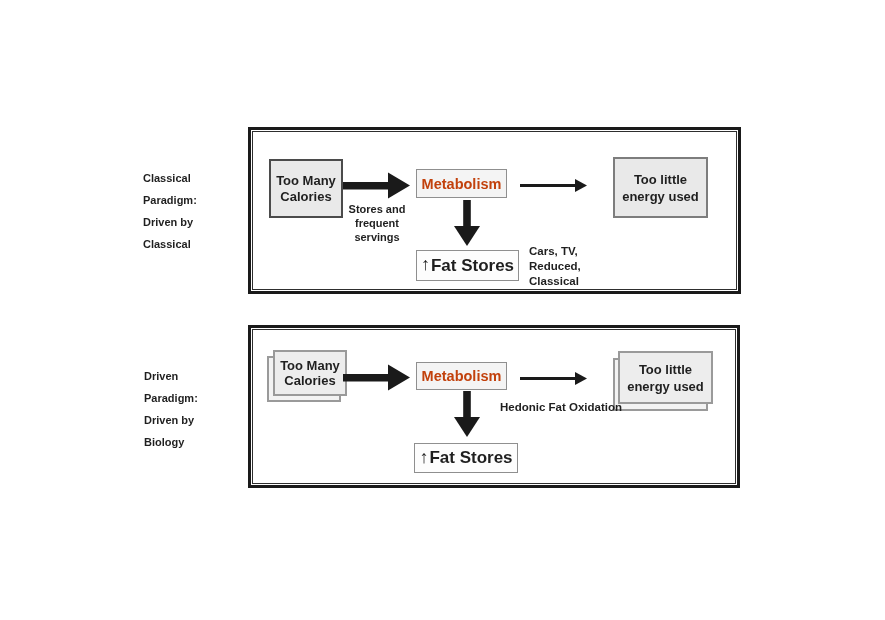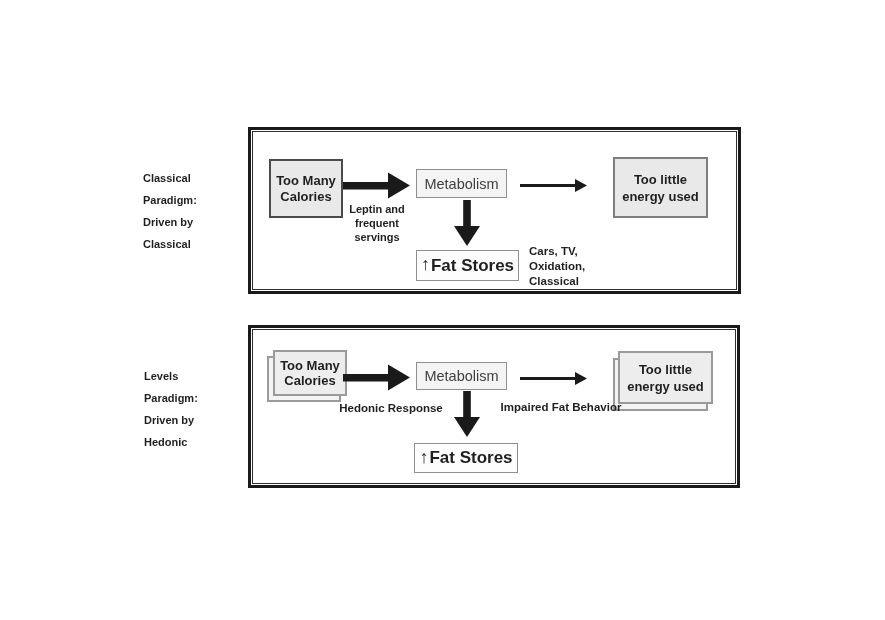--- a/index.html
+++ b/index.html
@@ -12,21 +12,21 @@
   .panel-inner{width:100%;height:100%;border:1px solid #2e2e2e;box-sizing:border-box;background:#ffffff;}
   .node{
     position:absolute;box-sizing:border-box;display:flex;flex-direction:column;
     align-items:center;justify-content:center;text-align:center;font-weight:bold;background:#e9e9e9;
   }
   .node.gray-border{border:2px solid #7d7d7d;}
   .node.dark-border{border:2px solid #4b4b4b;}
   .node.thin-border{border:1px solid #8f8f8f;}
   .node.stack-border{border:2px solid #9a9a9a;}
   .node.small{font-size:13px;line-height:16px;}
-  .node.plain{font-weight:normal;font-size:14.5px;background:#f4f4f4;color:#404040;justify-content:center;}
+  .node.plain{font-weight:bold;font-size:14.5px;background:#f4f4f4;color:#c2410c;justify-content:center;}
   .node.fatstores{font-size:17px;background:#fdfdfd;flex-direction:row;align-items:center;}
   .node.fatstores .up{font-size:18px;font-weight:bold;margin-right:1px;position:relative;top:-1px;}
   .shadow-box{position:absolute;box-sizing:border-box;border:2px solid #9a9a9a;background:#f3f3f3;}
   .note{position:absolute;font-weight:bold;}
   .note.c{text-align:center;}
   .note.l{text-align:left;}
   .note-sm{font-size:11px;line-height:14px;}
   .note-md{font-size:11.5px;line-height:15px;}
   .note-lg{font-size:11.5px;line-height:17px;}
   svg.arrow{position:absolute;display:block;}
@@ -75,36 +75,36 @@
     <rect x="0" y="6" width="57" height="3" fill="#1a1a1a"></rect>
     <polygon points="55,1 67,7.5 55,14" fill="#1a1a1a"></polygon>
   </svg>
 
   <svg class="arrow" style="left:452px;top:200px;" width="30" height="47" viewBox="0 0 30 47">
     <rect x="11.2" y="0" width="7.6" height="28" fill="#1a1a1a"></rect>
     <polygon points="2,26 15,46 28,26" fill="#1a1a1a"></polygon>
   </svg>
 
   <div class="note c note-sm" style="left:345px;top:202px;width:64px;">
-    <div>Leptin and</div>
+    <div>Stores and</div>
     <div>frequent</div>
     <div>servings</div>
   </div>
 
   <div class="note l note-md" style="left:529px;top:200px;margin-top:44px;">
     <div>Cars, TV,</div>
-    <div>Oxidation,</div>
+    <div>Reduced,</div>
     <div>Classical</div>
   </div>
 
   <div class="side-label" style="left:144px;top:365px;">
-    <div>Levels</div>
+    <div>Driven</div>
     <div>Paradigm:</div>
     <div>Driven by</div>
-    <div>Hedonic</div>
+    <div>Biology</div>
   </div>
 
   <div class="panel-outer" style="left:248px;top:325px;width:492px;height:163px;">
     <div class="panel-inner"></div>
   </div>
 
   <div class="shadow-box" style="left:267px;top:356px;width:74px;height:46px;"></div>
   <div class="node stack-border small" style="left:273px;top:350px;width:74px;height:46px;line-height:15px;background:#ededed;">
     <div>Too Many</div>
     <div>Calories</div>
@@ -134,20 +134,19 @@
     <rect x="0" y="6" width="57" height="3" fill="#1a1a1a"></rect>
     <polygon points="55,1 67,7.5 55,14" fill="#1a1a1a"></polygon>
   </svg>
 
   <svg class="arrow" style="left:452px;top:391px;" width="30" height="47" viewBox="0 0 30 47">
     <rect x="11.2" y="0" width="7.6" height="28" fill="#1a1a1a"></rect>
     <polygon points="2,26 15,46 28,26" fill="#1a1a1a"></polygon>
   </svg>
 
   <div class="note c note-lg" style="left:325px;top:400px;width:132px;">
-    <div>Hedonic Response</div>
   </div>
 
   <div class="note c note-lg" style="left:481px;top:399px;width:160px;">
-    <div>Impaired Fat Behavior</div>
+    <div>Hedonic Fat Oxidation</div>
   </div>
 
 </div>
 
 </body></html>

